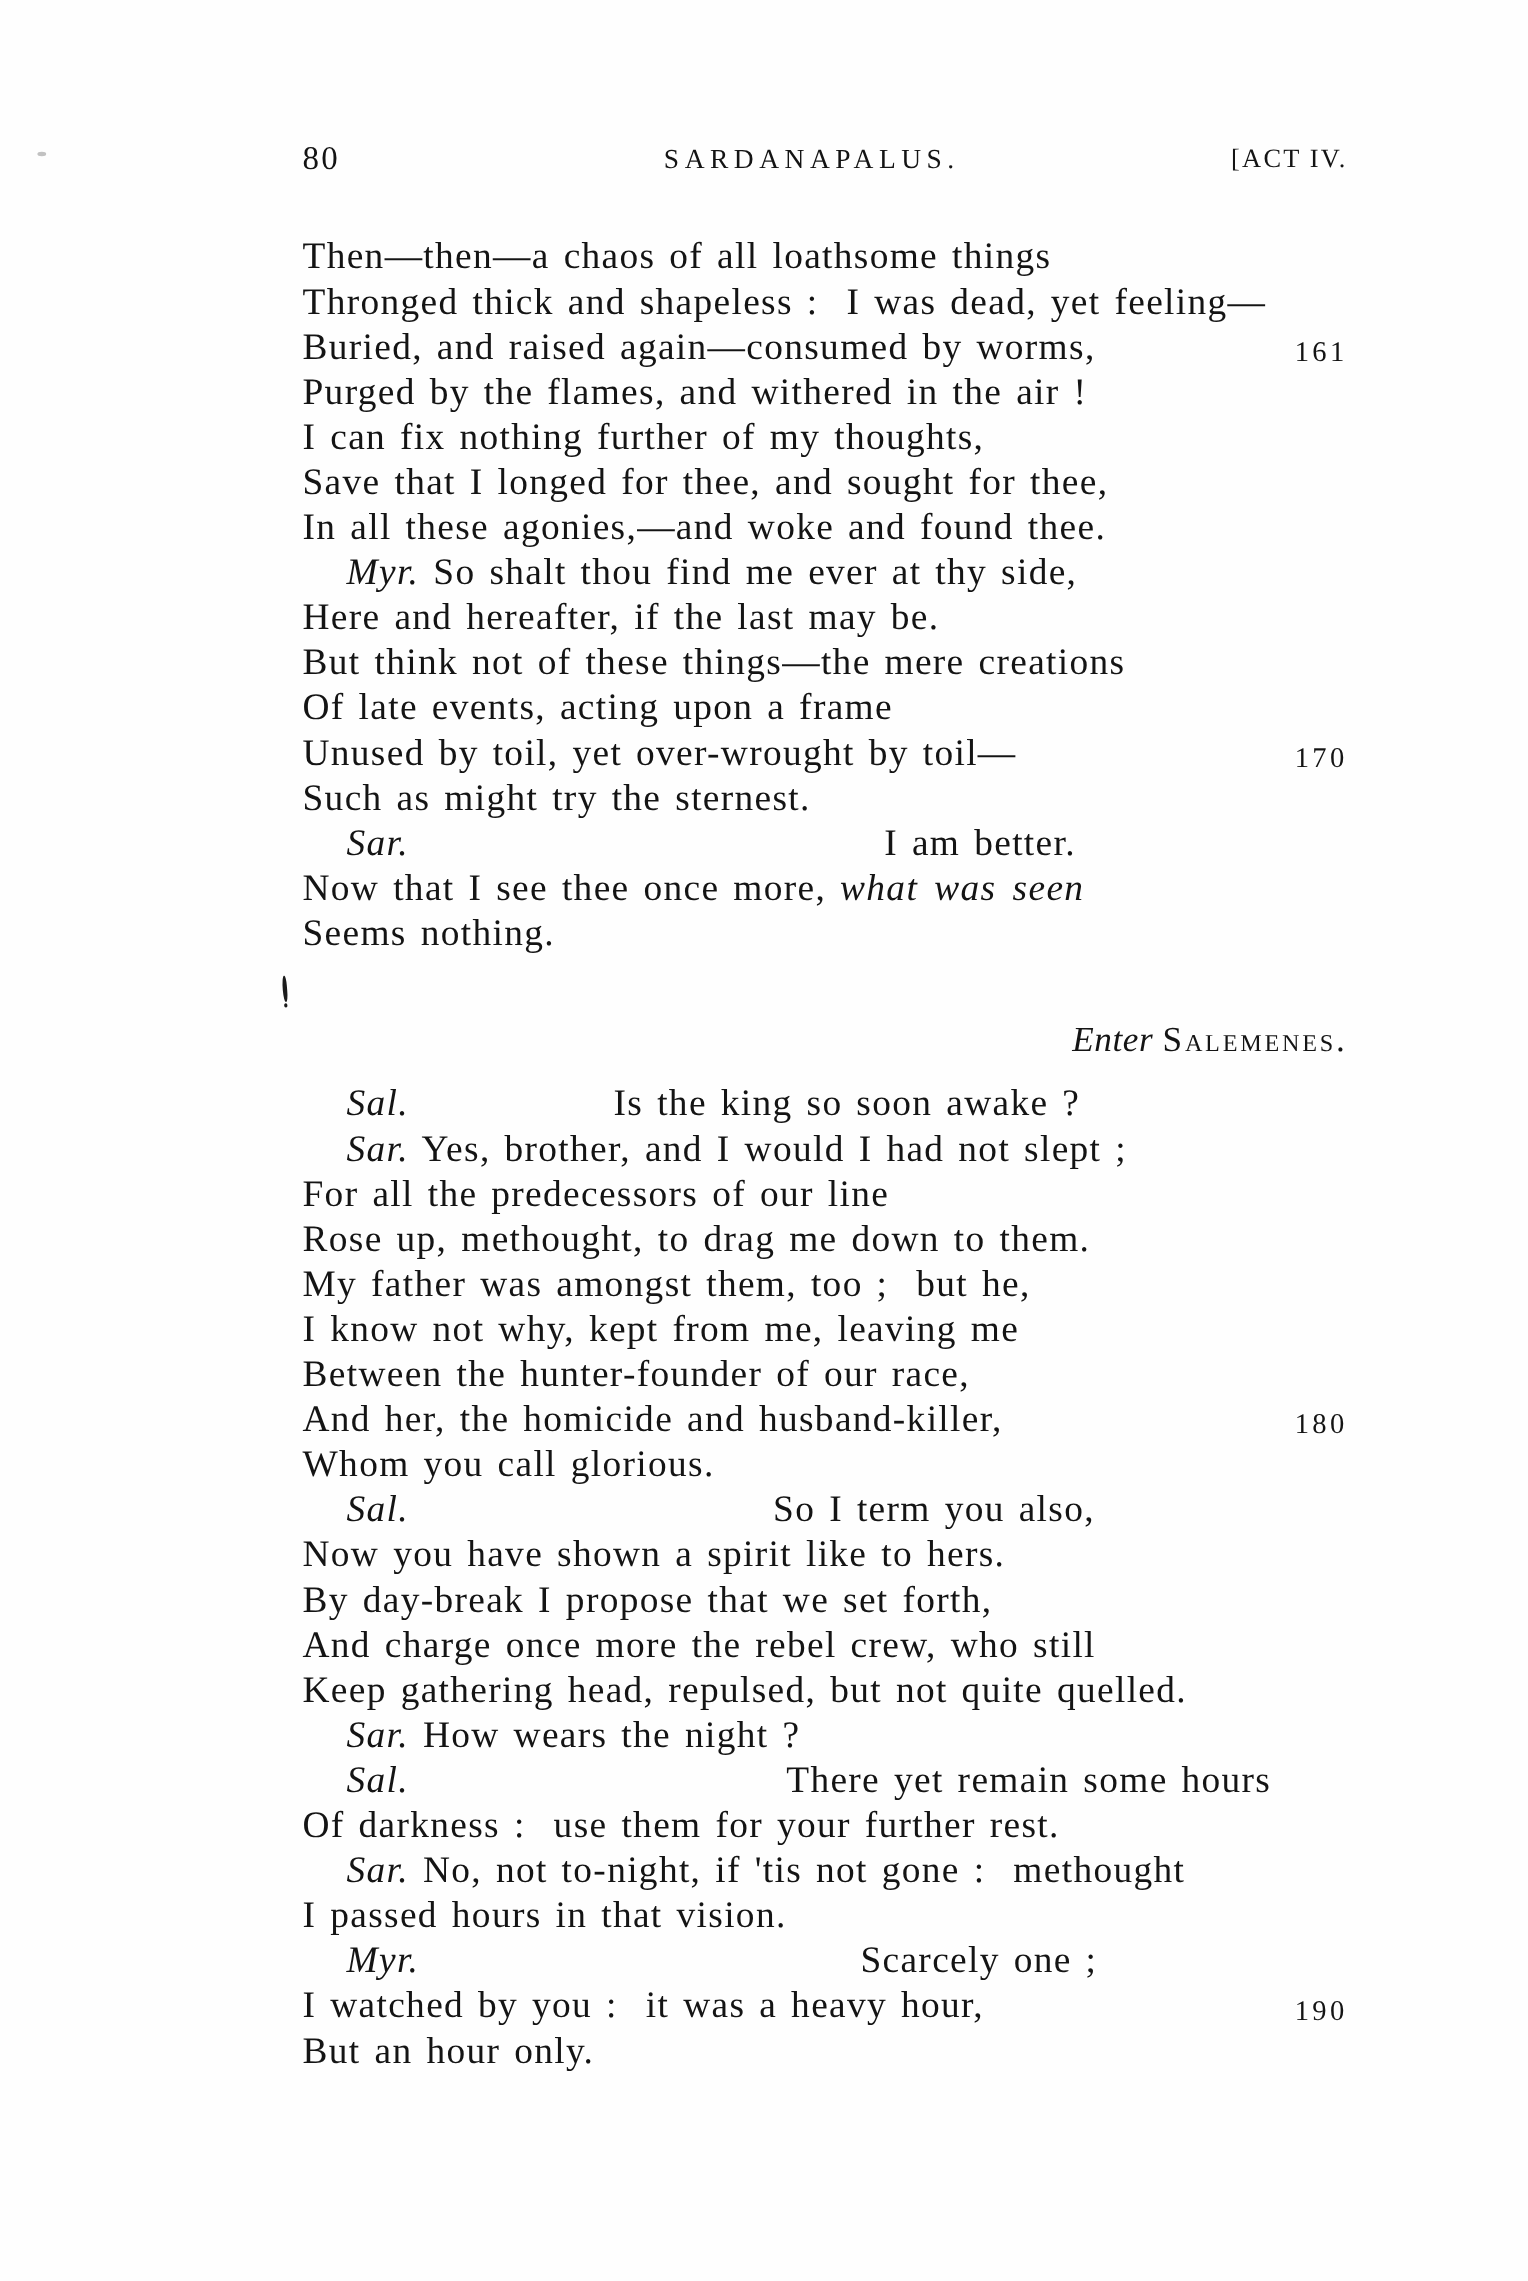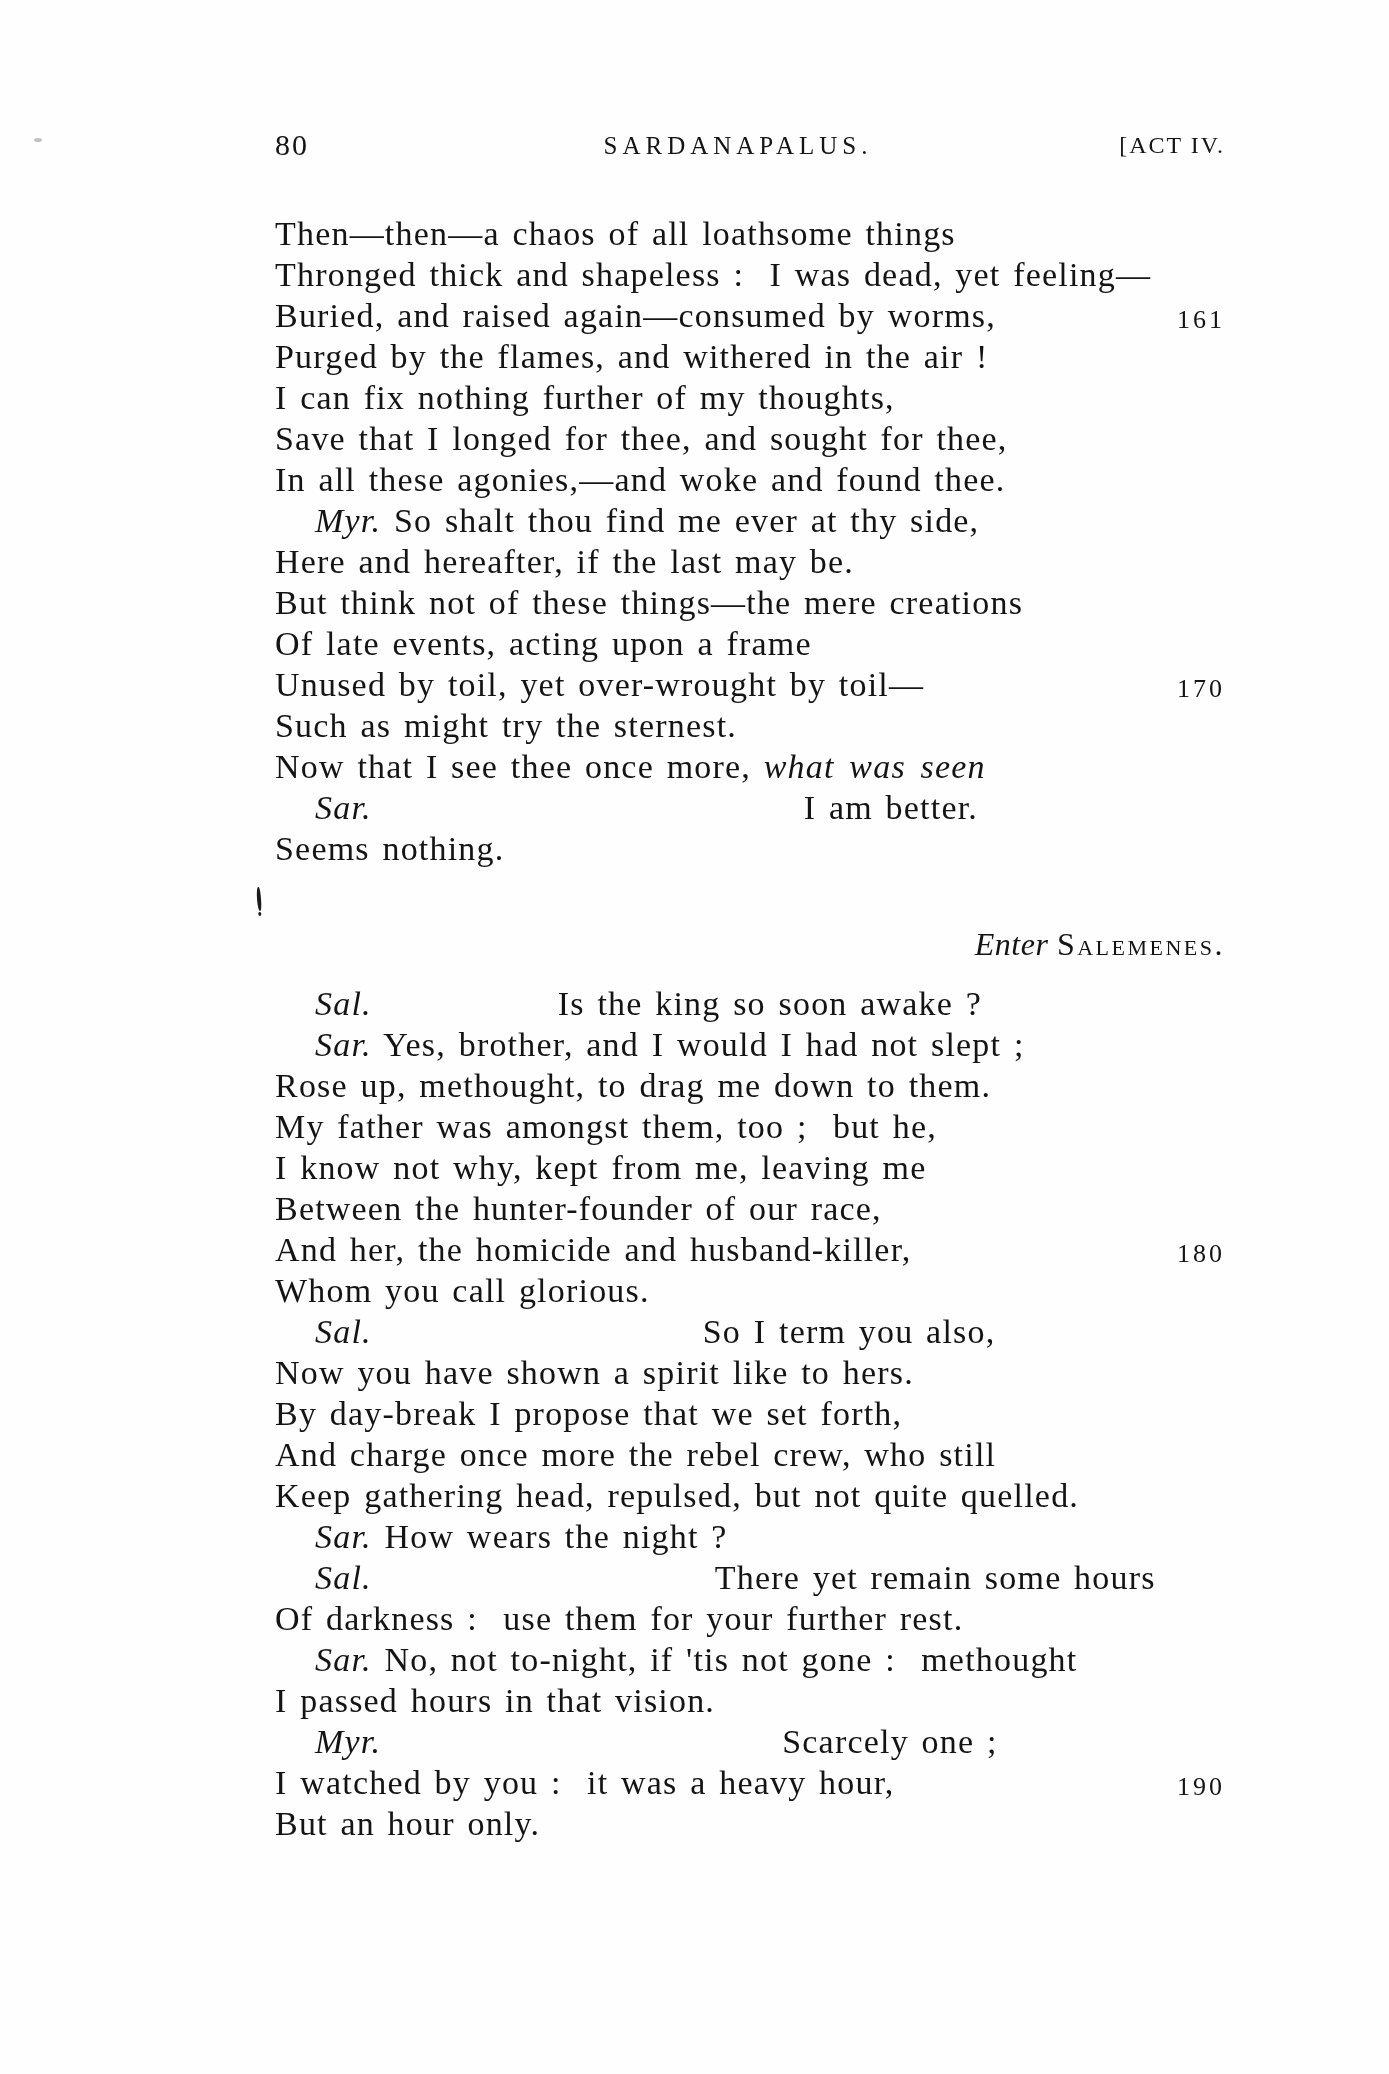--- a/index.html
+++ b/index.html
@@ -88,33 +88,34 @@
       <div class="line"><span class="tx">Purged by the flames, and withered in the air !</span></div>
       <div class="line"><span class="tx">I can fix nothing further of my thoughts,</span></div>
       <div class="line"><span class="tx">Save that I longed for thee, and sought for thee,</span></div>
       <div class="line"><span class="tx">In all these agonies,—and woke and found thee.</span></div>
       <div class="line indent"><em class="sp">Myr.</em><span class="tx"> So shalt thou find me ever at thy side,</span></div>
       <div class="line"><span class="tx">Here and hereafter, if the last may be.</span></div>
       <div class="line"><span class="tx">But think not of these things—the mere creations</span></div>
       <div class="line"><span class="tx">Of late events, acting upon a frame</span></div>
       <div class="line"><span class="tx">Unused by toil, yet over-wrought by toil—</span><span class="num">170</span></div>
       <div class="line"><span class="tx">Such as might try the sternest.</span></div>
+      <div class="line indent"><em class="sp">Sar.</em><span class="tx" style="margin-left: 432px;">I am better.</span></div>
       <div class="line"><span class="tx">Now that I see thee once more, </span><em class="it">what was seen</em></div>
-      <div class="line indent"><em class="sp">Sar.</em><span class="tx" style="margin-left: 432px;">I am better.</span></div>
       <div class="line"><span class="tx">Seems nothing.</span></div>
     </section>
 
   <div class="stage">
     <em>Enter</em>
     <span class="name">Salemenes.</span>
   </div>
 
   <section class="verse v2" id="verse2">
       <div class="line indent"><em class="sp">Sal.</em><span class="tx" style="margin-left: 186px; margin-top: 34px;">Is the king so soon awake ?</span></div>
       <div class="line indent"><em class="sp">Sar.</em><span class="tx"> Yes, brother, and I would I had not slept ;</span></div>
+      <div class="line"><span class="tx">For all the predecessors of our line</span></div>
       <div class="line"><span class="tx">Rose up, methought, to drag me down to them.</span></div>
       <div class="line"><span class="tx">My father was amongst them, too ;  but he,</span></div>
       <div class="line"><span class="tx">I know not why, kept from me, leaving me</span></div>
       <div class="line"><span class="tx">Between the hunter-founder of our race,</span></div>
       <div class="line"><span class="tx">And her, the homicide and husband-killer,</span><span class="num">180</span></div>
       <div class="line"><span class="tx">Whom you call glorious.</span></div>
       <div class="line indent"><em class="sp">Sal.</em><span class="tx" style="margin-left: 331px;">So I term you also,</span></div>
       <div class="line"><span class="tx">Now you have shown a spirit like to hers.</span></div>
       <div class="line"><span class="tx">By day-break I propose that we set forth,</span></div>
       <div class="line"><span class="tx">And charge once more the rebel crew, who still</span></div>

